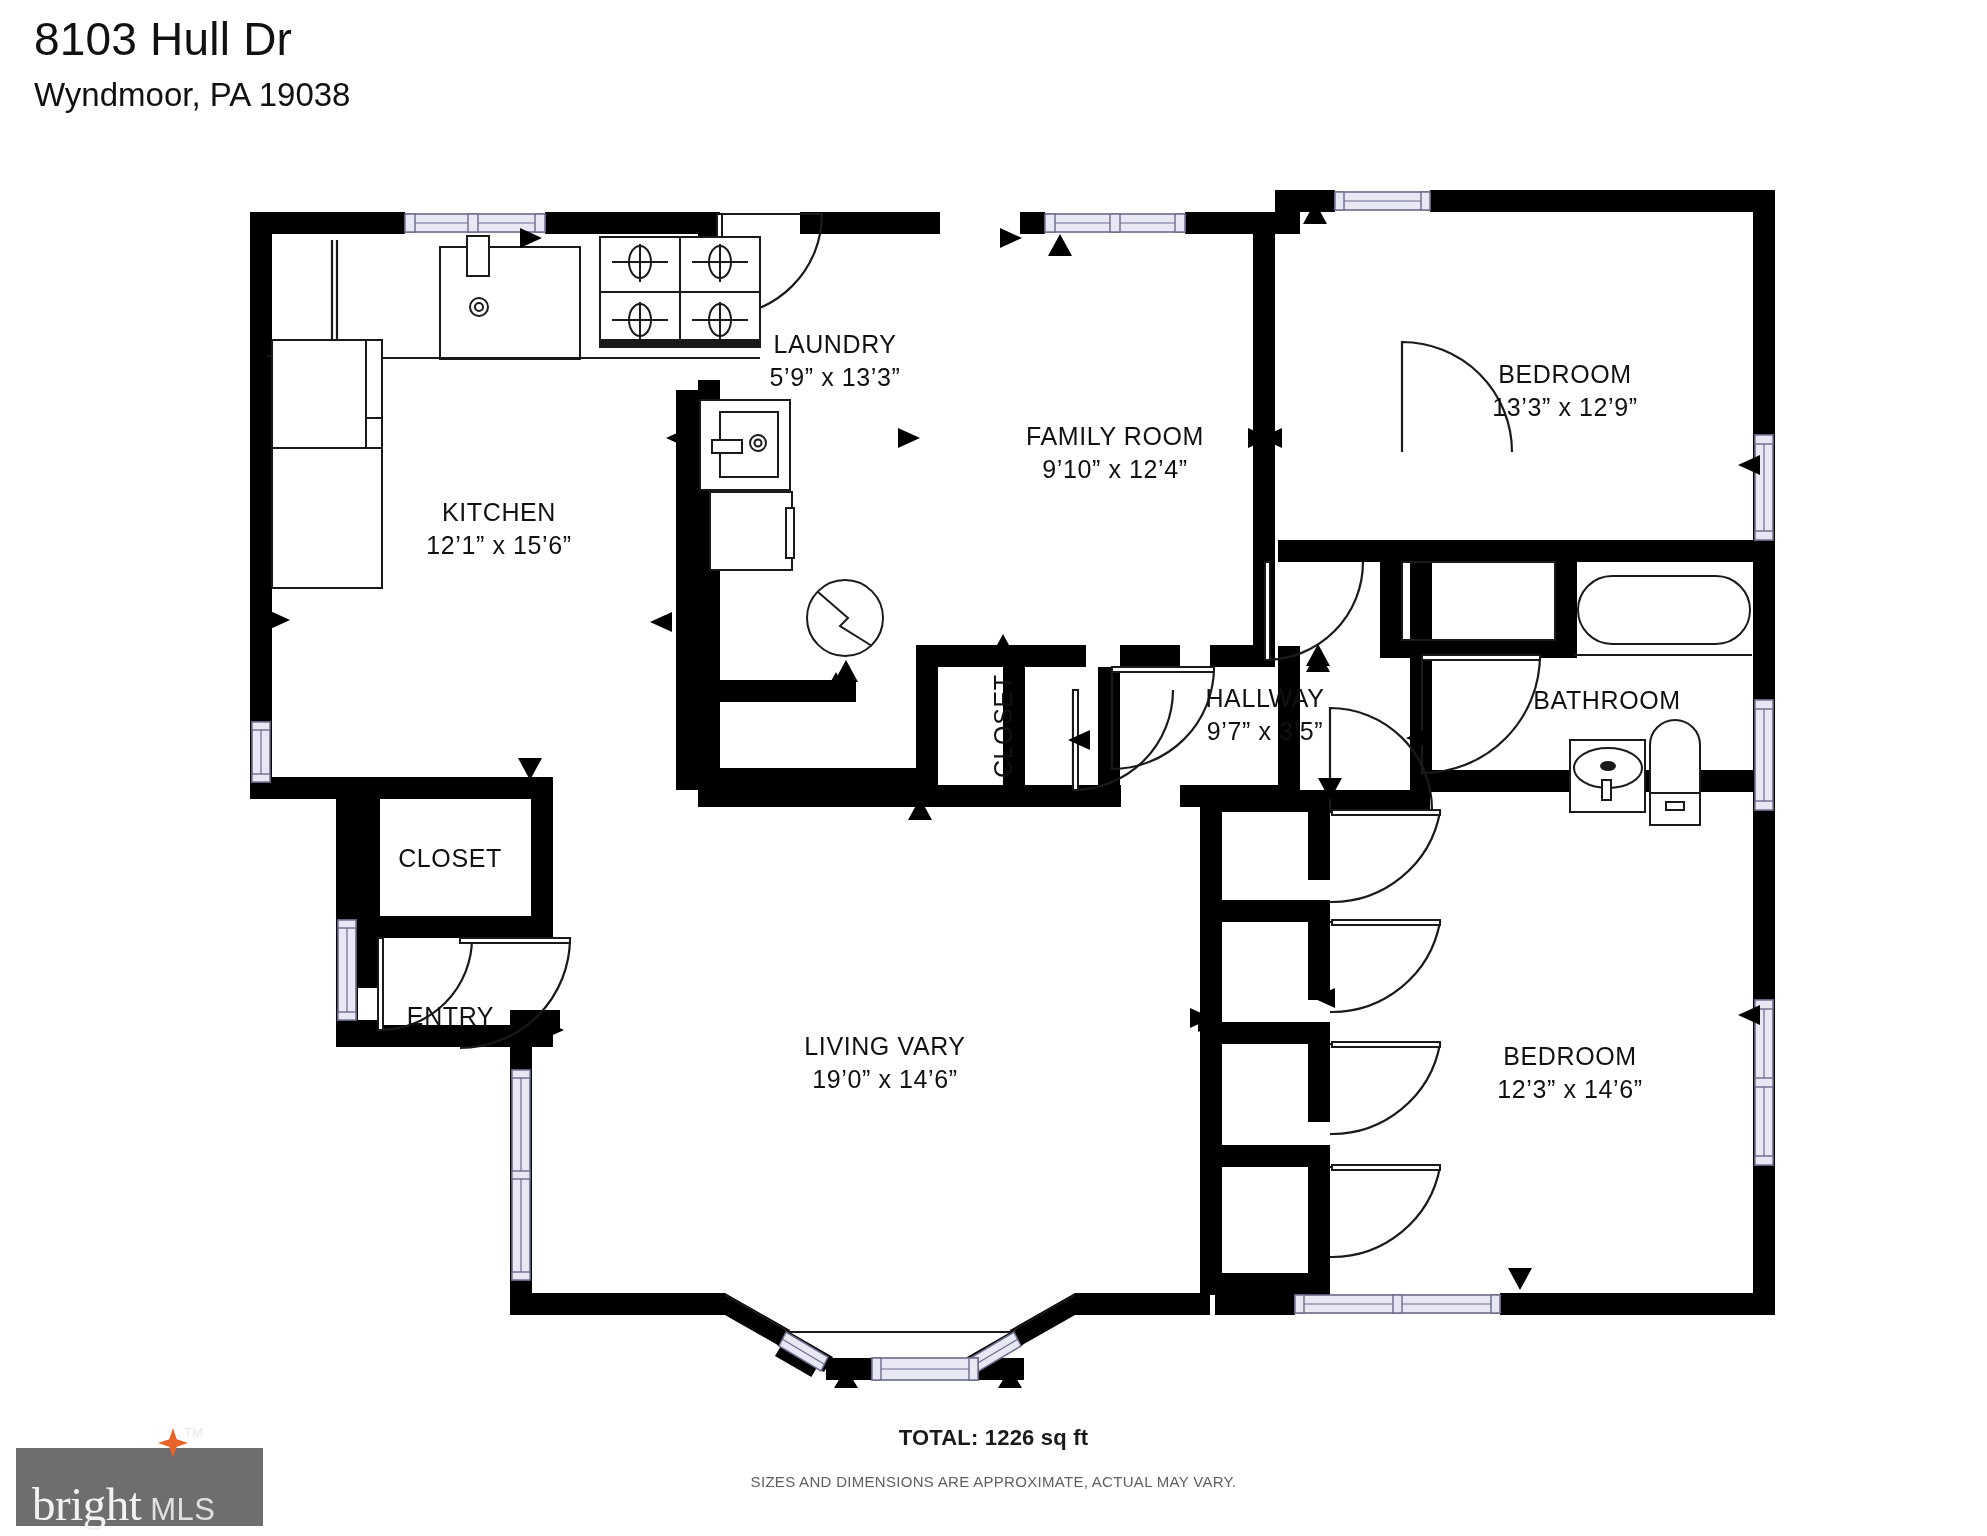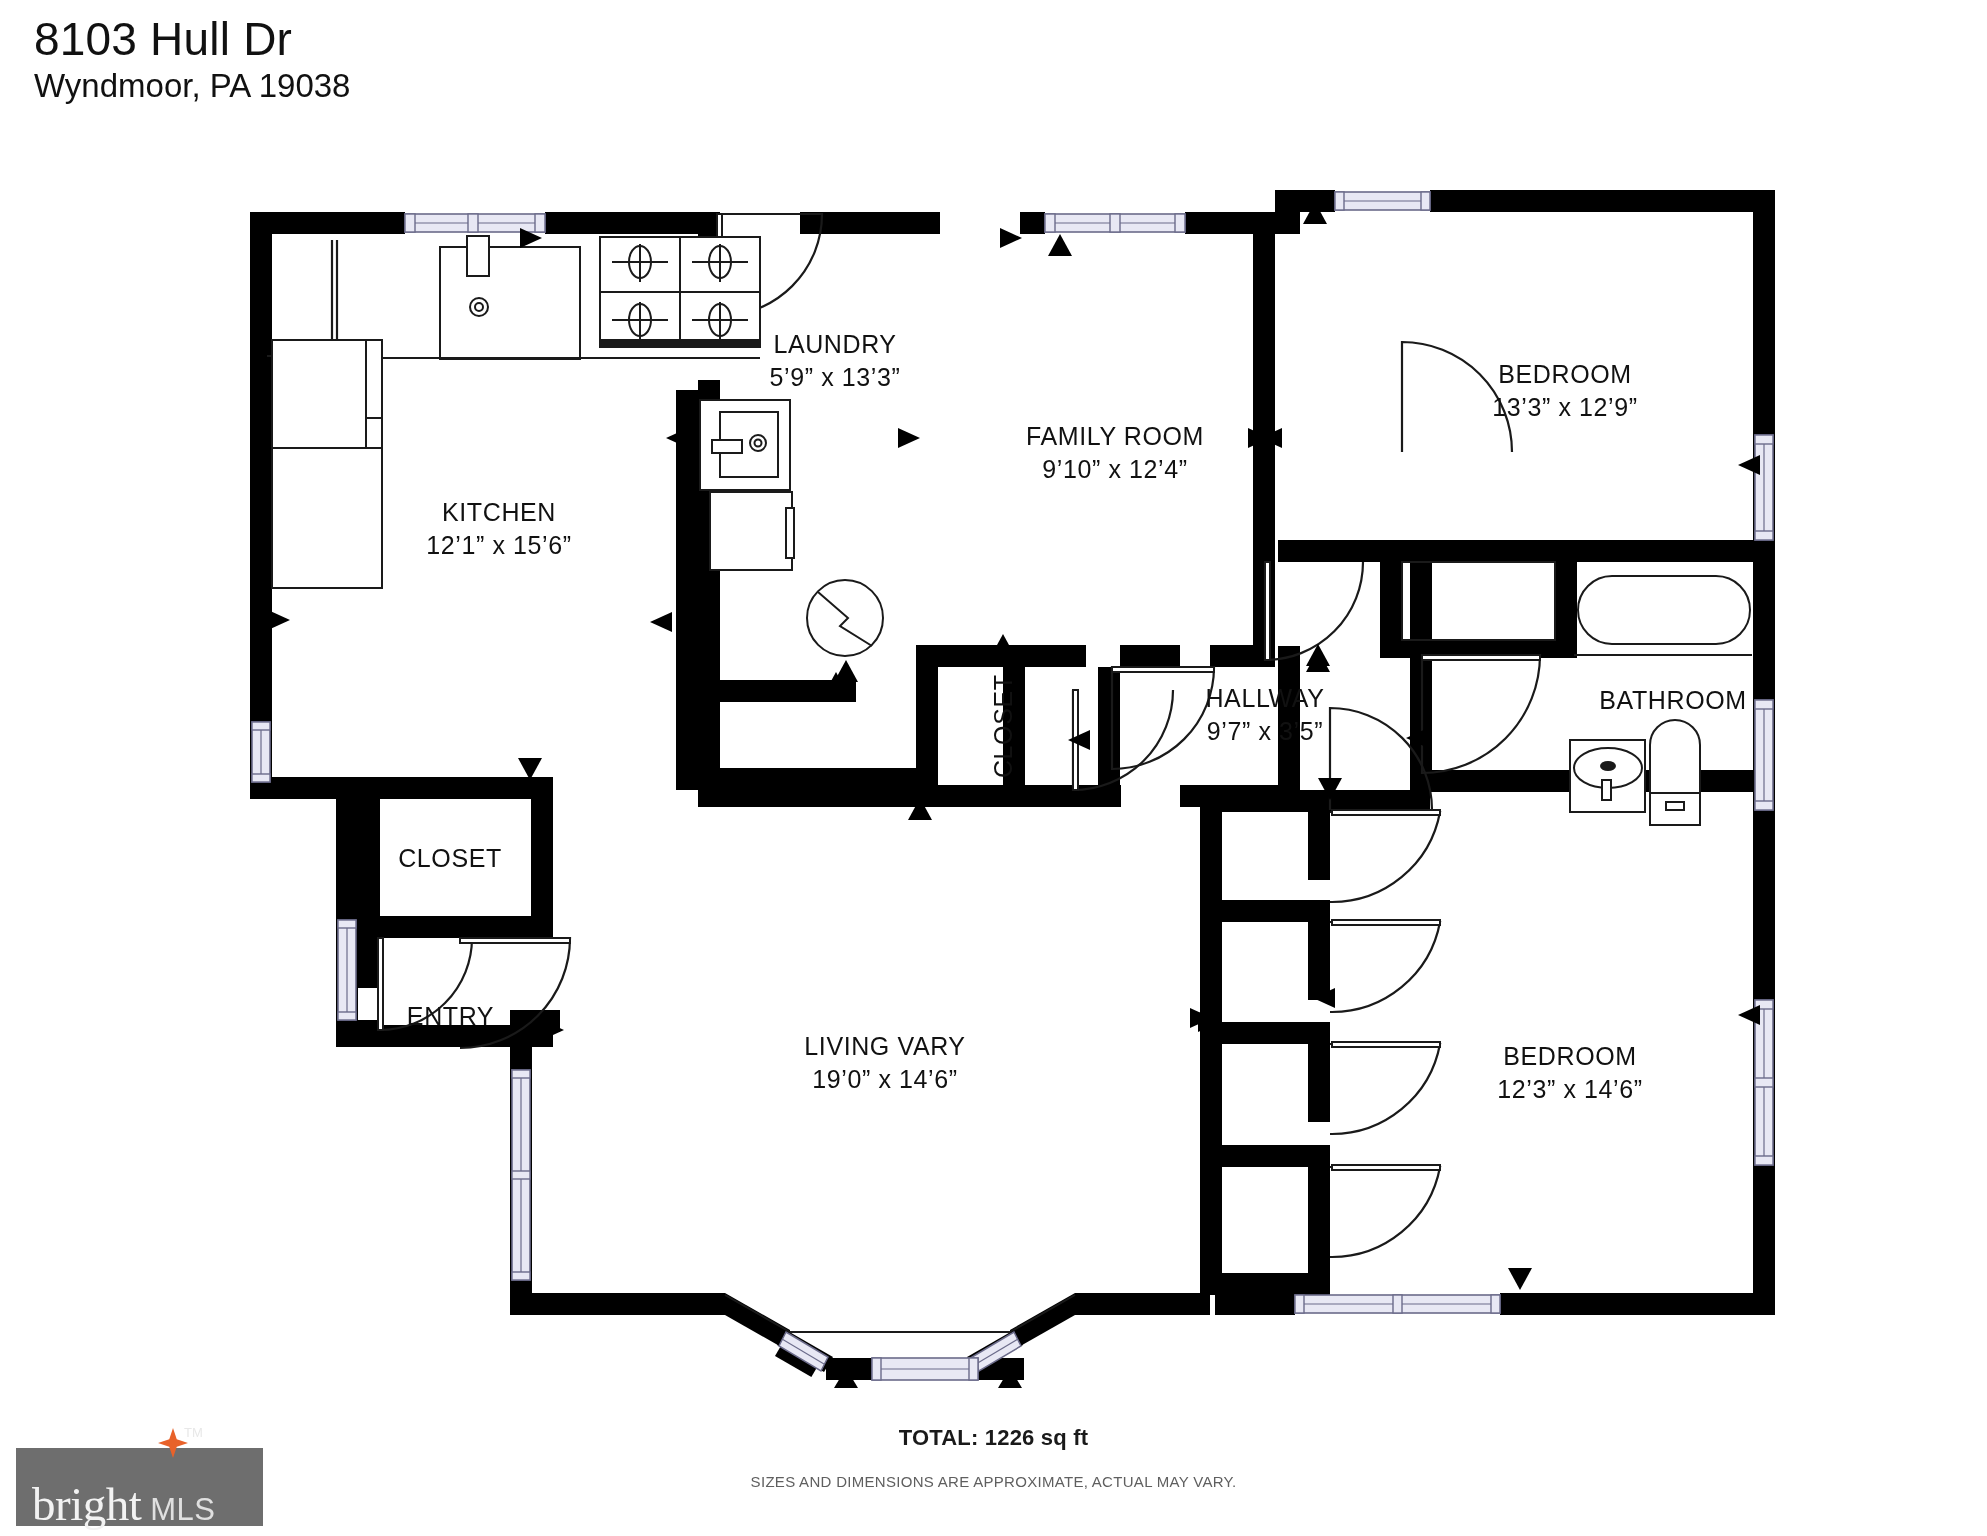--- a/index.html
+++ b/index.html
@@ -24,21 +24,21 @@
     color: #111111;
     letter-spacing: 0.2px;
     line-height: 1.12;
     white-space: nowrap;
   }
   #addr-line2 {
     font-size: 33px;
     font-weight: 400;
     color: #111111;
     line-height: 1.2;
-    margin-top: 0;
+    margin-top: 9px;
     white-space: nowrap;
   }
 
   
   #plan { position: absolute; left: 0; top: 0; width: 1987px; height: 1536px; }
   #plan svg { display: block; }
 
   
   .room-label {
     position: absolute;
@@ -532,21 +532,21 @@
   <div class="room-label" style="left:1410px; top:358px; width:310px;">
     <span class="rm-name">BEDROOM</span>
     <span class="rm-dims">13’3” x 12’9”</span>
   </div>
 
   <div class="room-label" style="left:1110px; top:682px; width:310px;">
     <span class="rm-name">HALLWAY</span>
     <span class="rm-dims">9’7” x 3’5”</span>
   </div>
 
-  <div class="room-label" style="left:1518px; top:684px; width:310px;">
+  <div class="room-label" style="left:1452px; top:684px; width:310px;">
     <span class="rm-name">BATHROOM</span>
   </div>
 
   <div class="room-label vert" style="left:908px; top:710px; width:190px;">
     <span class="rm-name">CLOSET</span>
   </div>
 
   <div class="room-label" style="left:730px; top:1030px; width:310px;">
     <span class="rm-name">LIVING VARY</span>
     <span class="rm-dims">19’0” x 14’6”</span>

